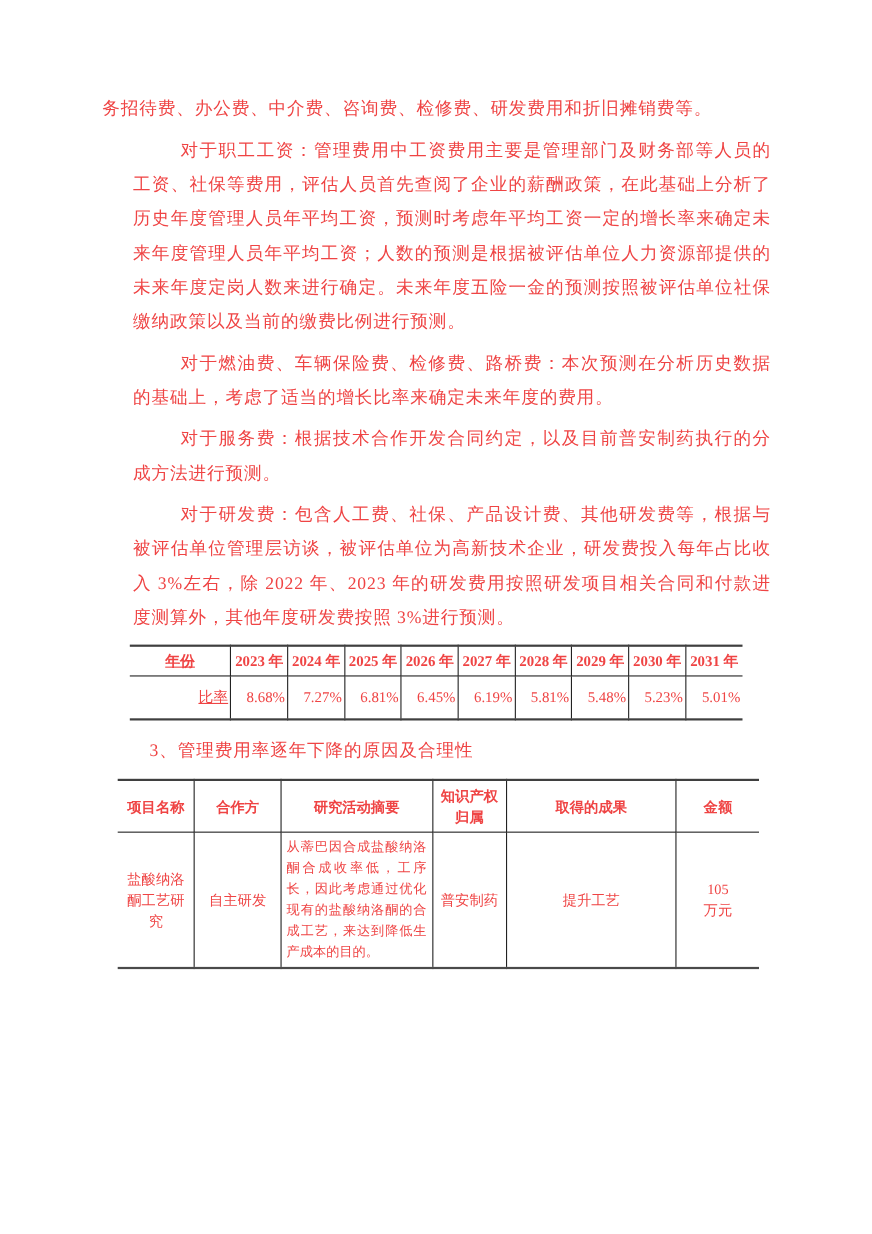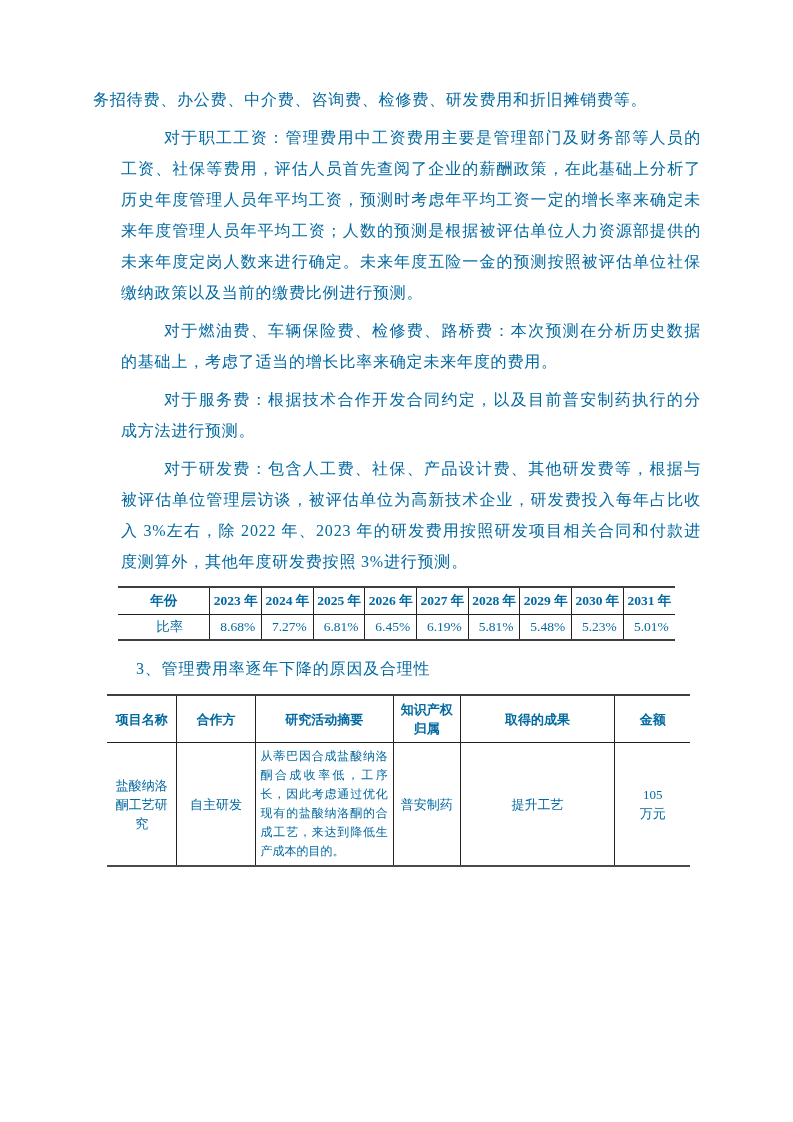--- a/index.html
+++ b/index.html
@@ -4,21 +4,21 @@
 <style>
   * { margin: 0; padding: 0; box-sizing: border-box; }
   html, body { background: #ffffff; }
   .page {
     position: relative;
     width: 793px;
     height: 1122px;
     background: #ffffff;
     overflow: hidden;
     font-family: "Liberation Serif", "DejaVu Serif", serif;
-    color: #0369a1;
+    color: #ef4444;
   }
   .content {
     position: absolute;
     left: 93px;
     top: 84px;
     width: 608px;
   }
   .para {
     font-size: 16px;
     line-height: 31px;
@@ -53,25 +53,25 @@
     border: 1px solid #222;
     border-top: none;
     font-weight: bold;
     text-align: center;
     height: 27px;
     padding: 2px 1px;
   }
   .ratio-table td {
     border: 1px solid #222;
     border-bottom: none;
-    text-align: center;
-    height: 26px;
+    text-align: right;
+    height: 40px;
     padding: 2px 2px 2px 6px;
   }
-  .ratio-table th:first-child, .ratio-table td:first-child { border-left: none; }
+  .ratio-table th:first-child, .ratio-table td:first-child { border-left: none; text-decoration: underline; }
   .ratio-table th:last-child,  .ratio-table td:last-child  { border-right: none; }
   .ratio-table td.label-cell { padding-left: 14px; }
   
   .rd-table {
     margin-left: 14px;
     margin-top: 10px;
     width: 583px;
     table-layout: fixed;
     border-top: 2.5px solid #3f3f3f;
     border-bottom: 2.5px solid #4a4a4a;

